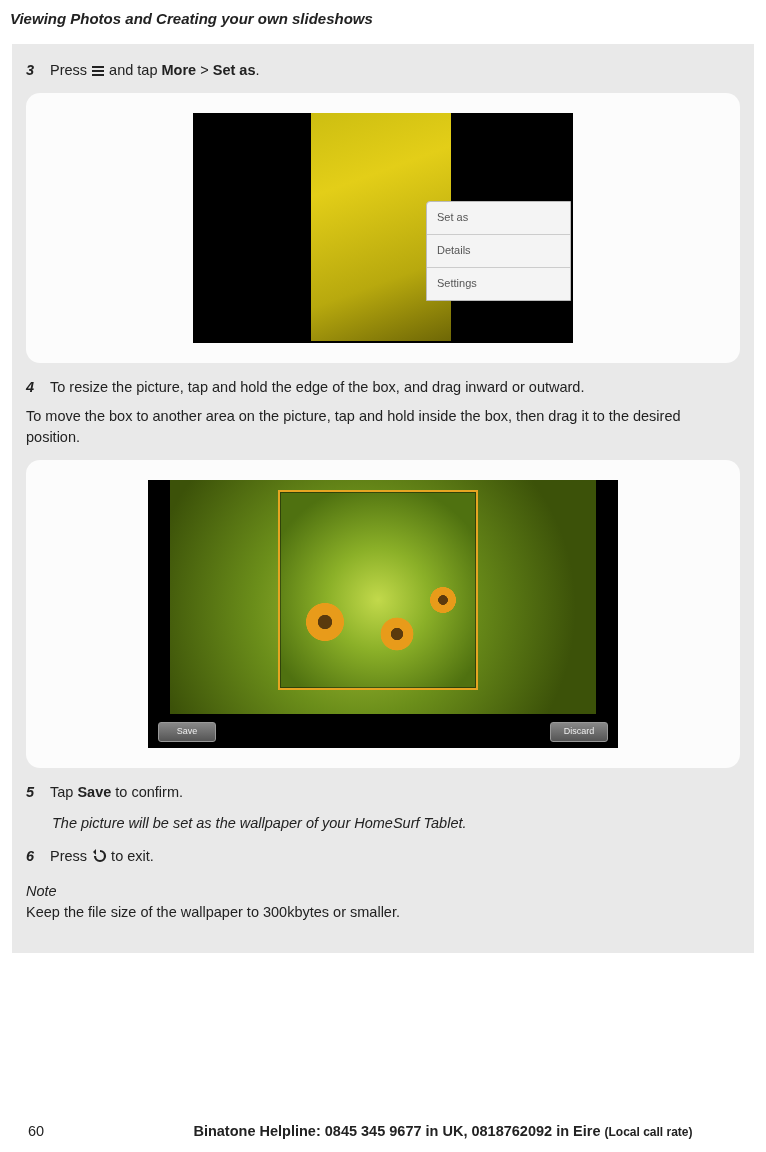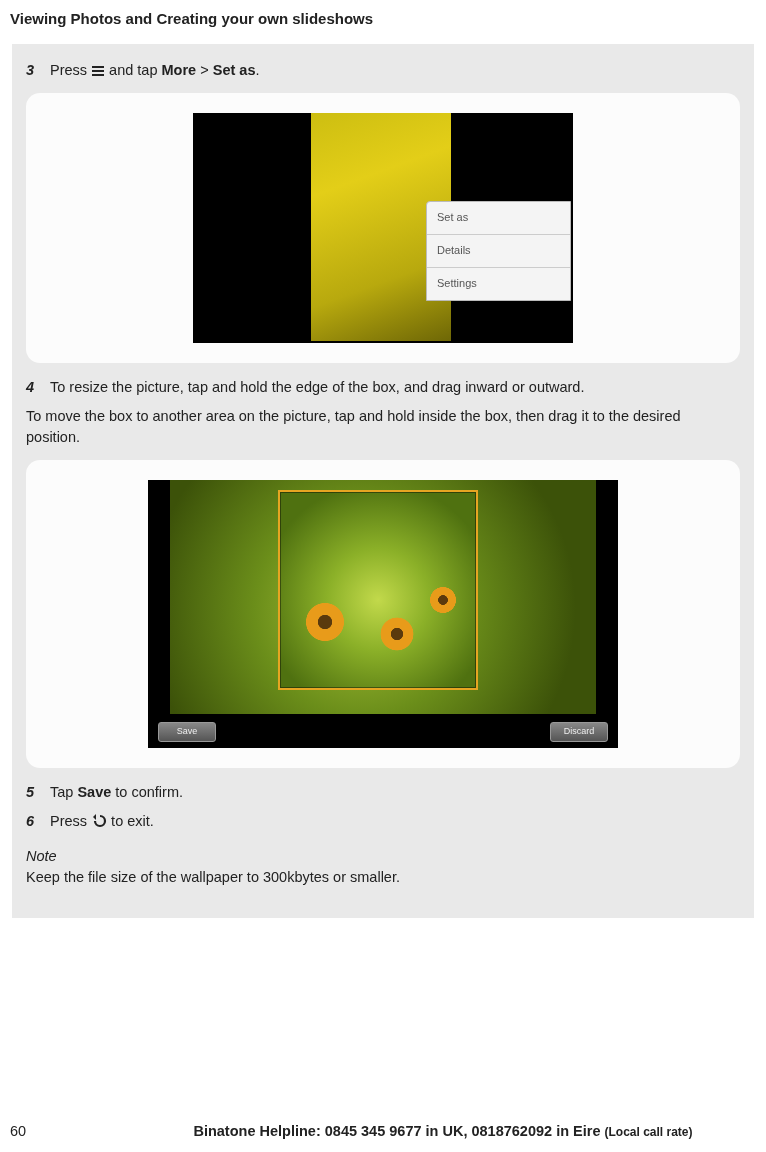--- a/index.html
+++ b/index.html
@@ -10,20 +10,21 @@
     background: #fff;
     width: 766px;
     height: 1152px;
     position: relative;
     line-height: 1.45;
   }
   .header {
     font-weight: bold;
     padding: 8px 10px 14px 10px;
     font-size: 15px;
+    font-style: italic;
   }
   .content-box {
     background: #e9e9e9;
     margin: 0 12px;
     padding: 10px 14px 30px 14px;
   }
   .step-line {
     margin: 6px 0 8px 0;
     display: flex;
     gap: 10px;
@@ -140,21 +141,21 @@
     font-style: italic;
     font-weight: normal;
     margin-top: 12px;
   }
   .footer {
     position: absolute;
     bottom: 10px;
     left: 0;
     right: 0;
     display: flex;
-    padding: 0 10px;
+    padding: 0 28px;
     font-size: 14.5px;
     align-items: flex-start;
   }
   .footer .page { width: 120px; }
   .footer .help { font-weight: bold; flex: 1; text-align: center; }
   .footer .rate { font-weight: bold; font-size: 12px; }
 </style>
 </head>
 <body>
 
@@ -204,20 +205,21 @@
     </div>
   </div>
 
   <div class="step-line">
     <span class="step-num">5</span>
     <span class="step-text">
       <span>Tap </span><b>Save</b><span> to confirm.</span>
     </span>
   </div>
 
+  <div class="caption">The picture will be set as the wallpaper of your HomeSurf Tablet.</div>
 
   <div class="step-line">
     <span class="step-num">6</span>
     <span class="step-text">
       <span>Press </span><span class="inline-icon"><svg width="16" height="14" viewBox="0 0 16 14">
             <path d="M4 7 A5 5 0 1 0 9 2" fill="none" stroke="#222" stroke-width="2.2"></path>
             <path d="M2 3 L5 0 L5 6 Z" fill="#222"></path>
           </svg></span><span> to exit.</span>
     </span>
   </div>

